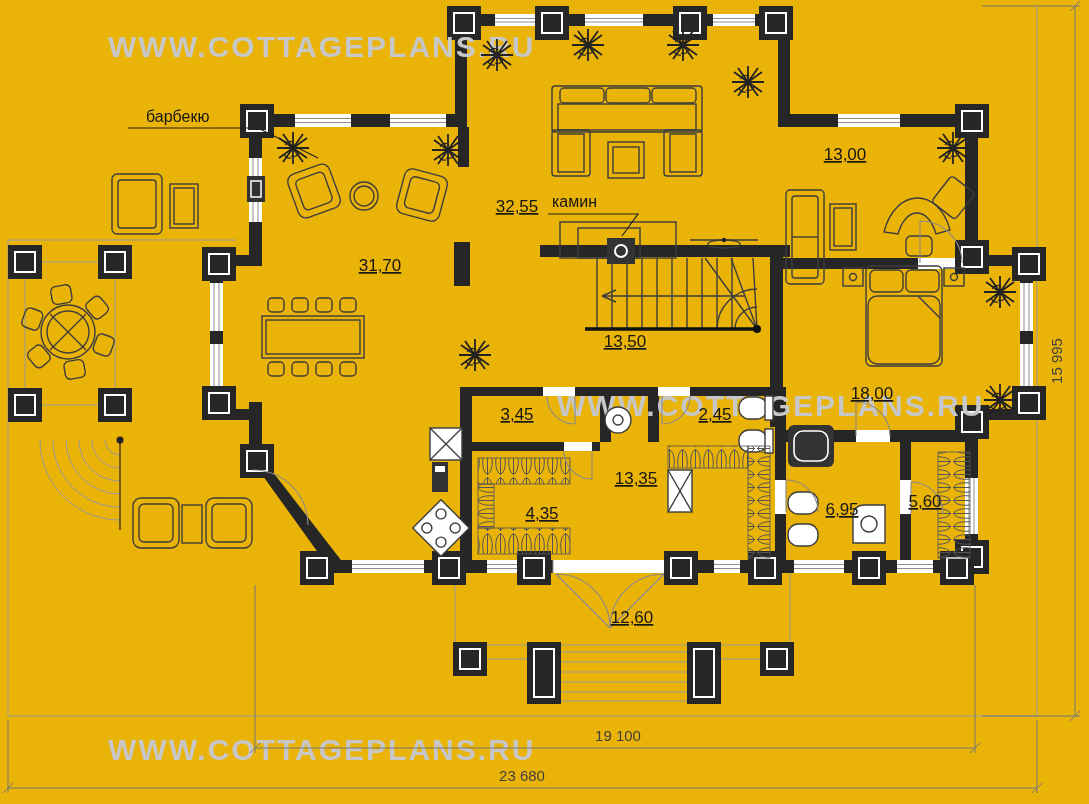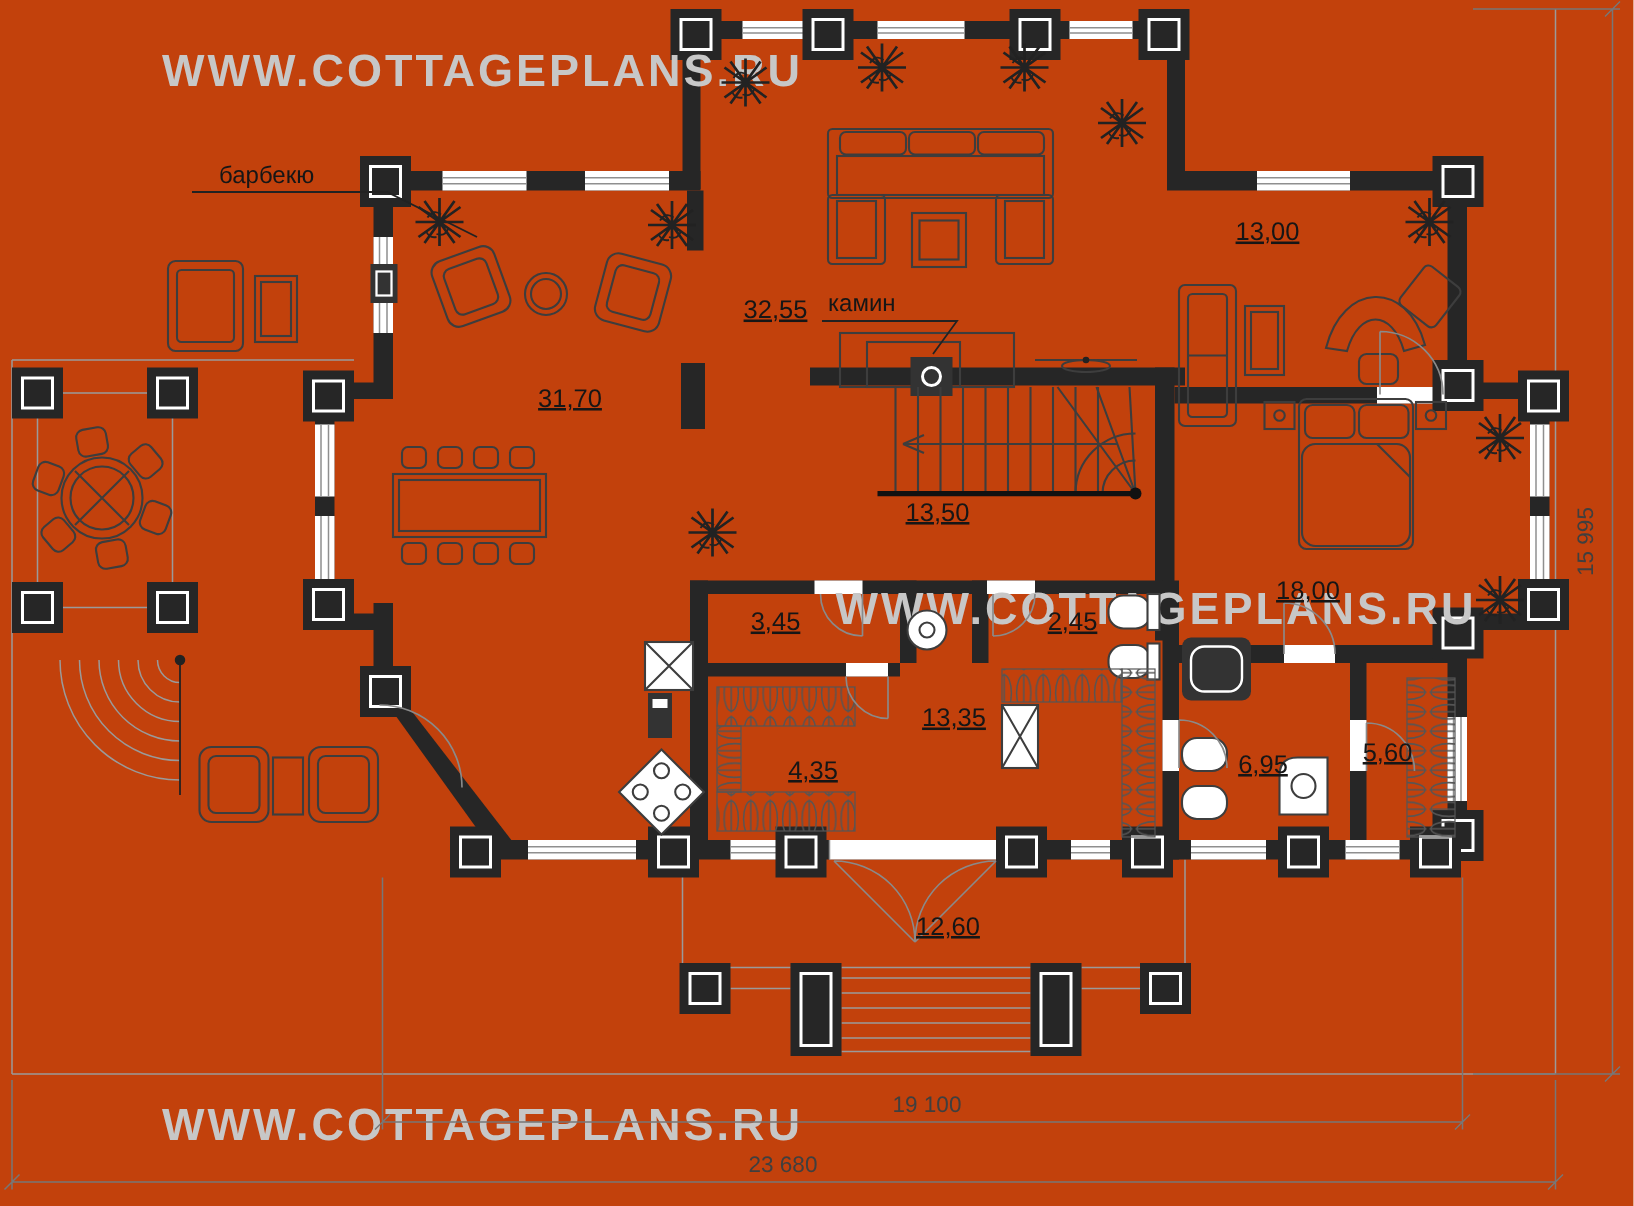--- a/index.html
+++ b/index.html
@@ -1,16 +1,16 @@
 <!DOCTYPE html>
 <html><head>
 <meta charset="utf-8">
 <style>
   html,body{margin:0;padding:0;background:#fff;}
-  .stage{position:relative;width:1089px;height:804px;background:#c2410c;overflow:hidden;
+  .stage{position:relative;width:1089px;height:804px;background:#eab308;overflow:hidden;
          font-family:"Liberation Sans",sans-serif;}
   svg text{font-family:"Liberation Sans",sans-serif;}
   .wm{font-size:30px;font-weight:bold;fill:#c7c7c7;letter-spacing:2px;}
   .rl{font-size:17px;fill:#161616;text-anchor:middle;text-decoration:underline;}
   .ann{font-size:16px;fill:#161616;}
   .dim{font-size:15px;fill:#3f3f3f;text-anchor:middle;}
   .wall{fill:#262626;}
   .f{fill:none;stroke:#3d3d3d;stroke-width:1.4;}
   .ff{fill:#fff;stroke:#3d3d3d;stroke-width:1.4;}
   .door{fill:none;stroke:#8a8a8a;stroke-width:1.1;}

